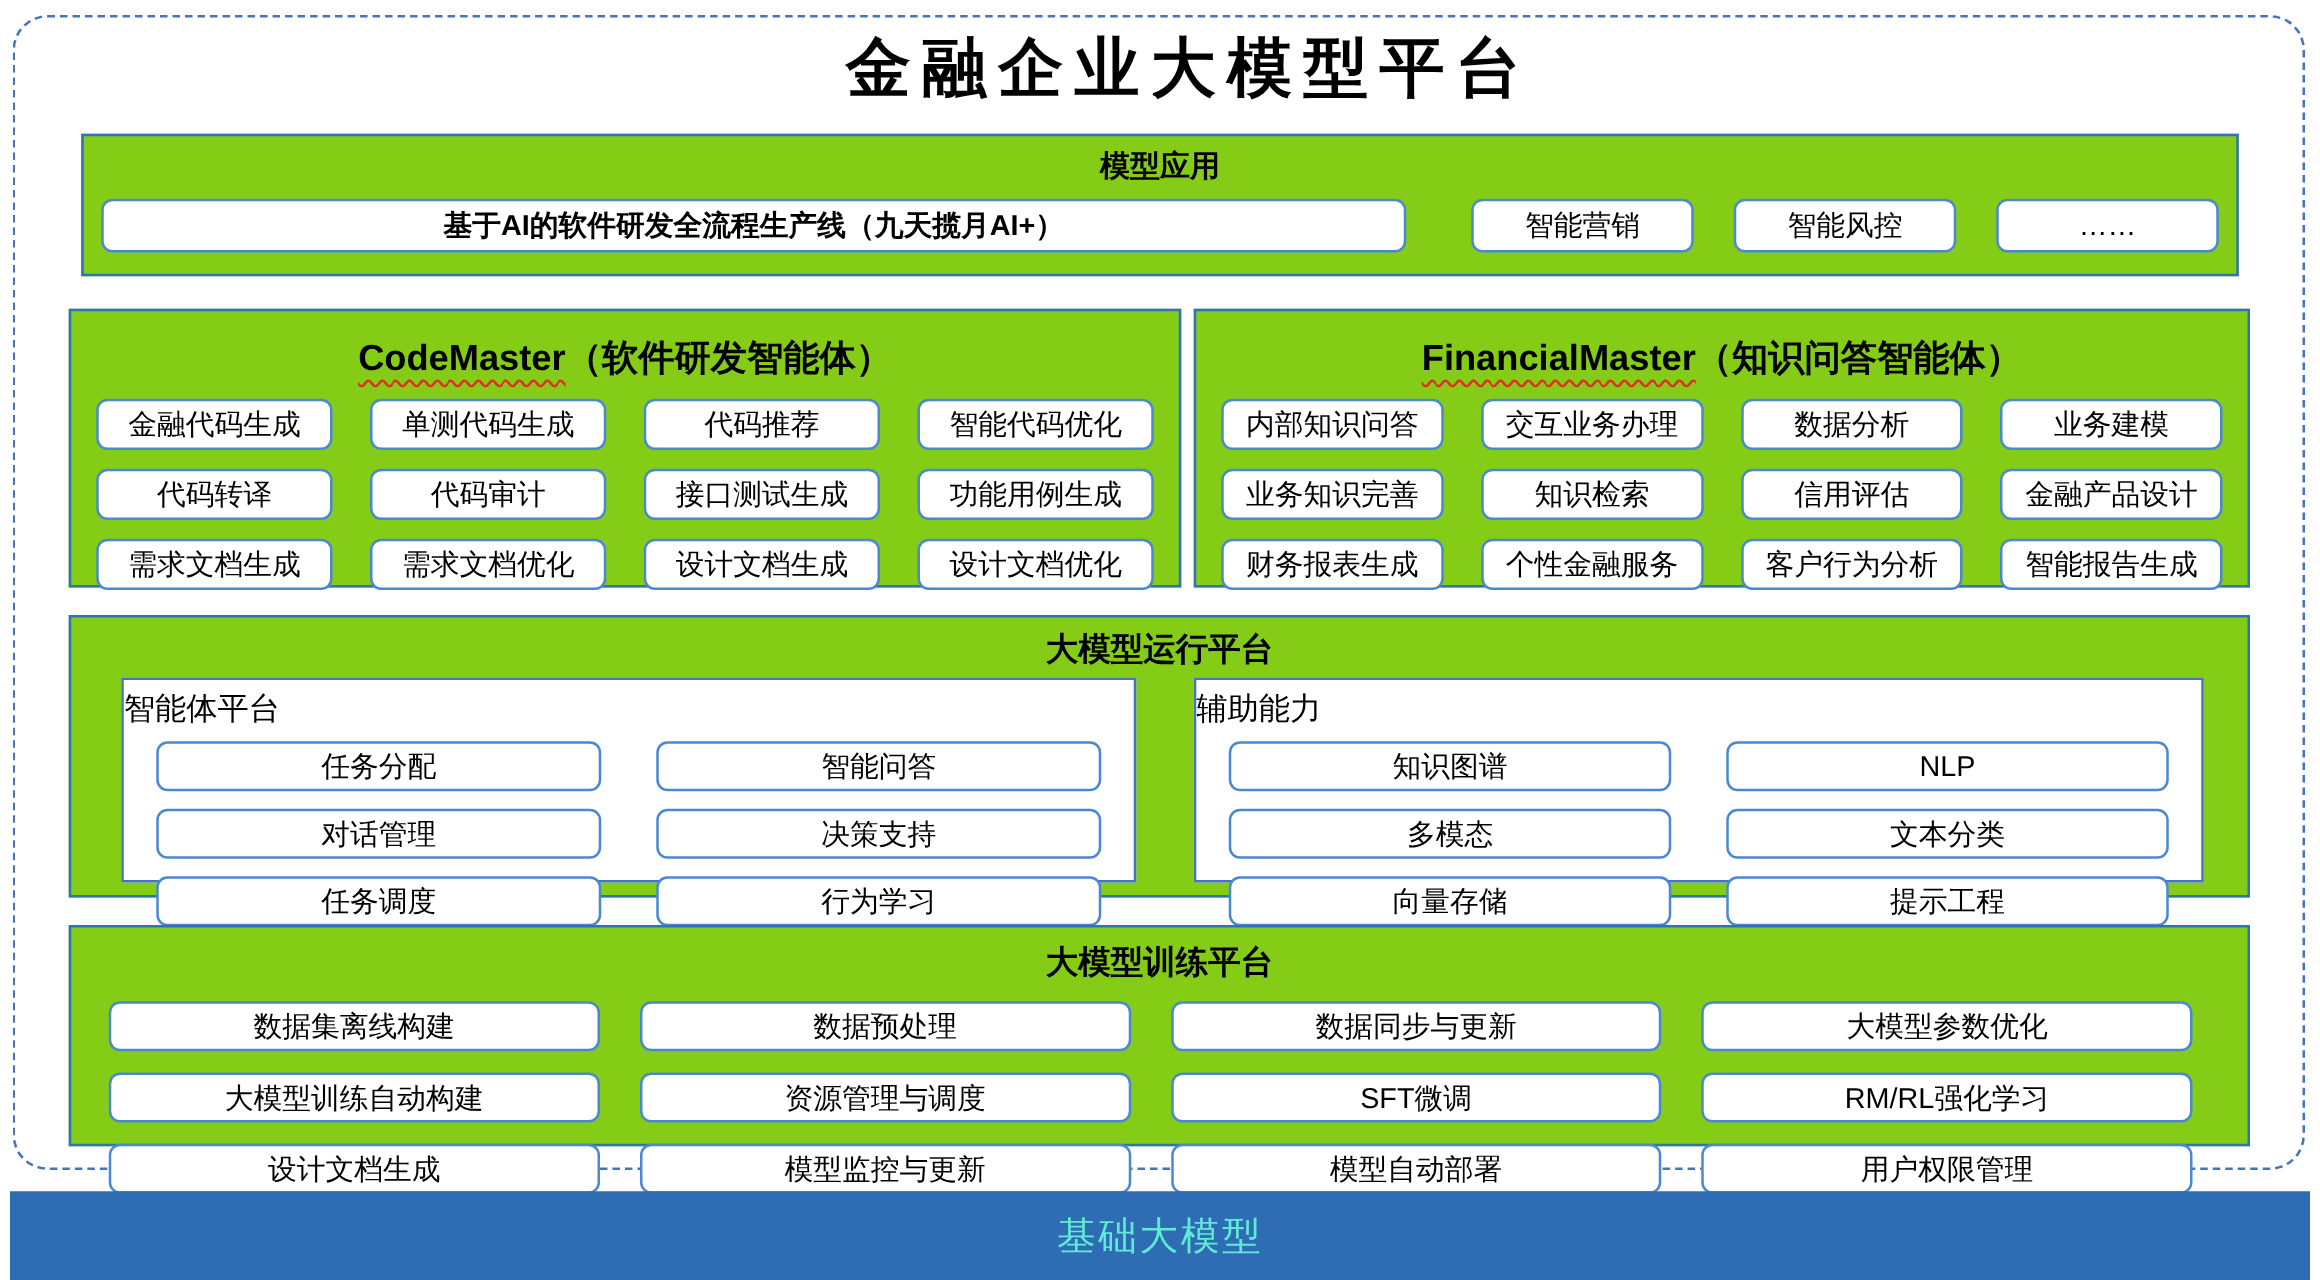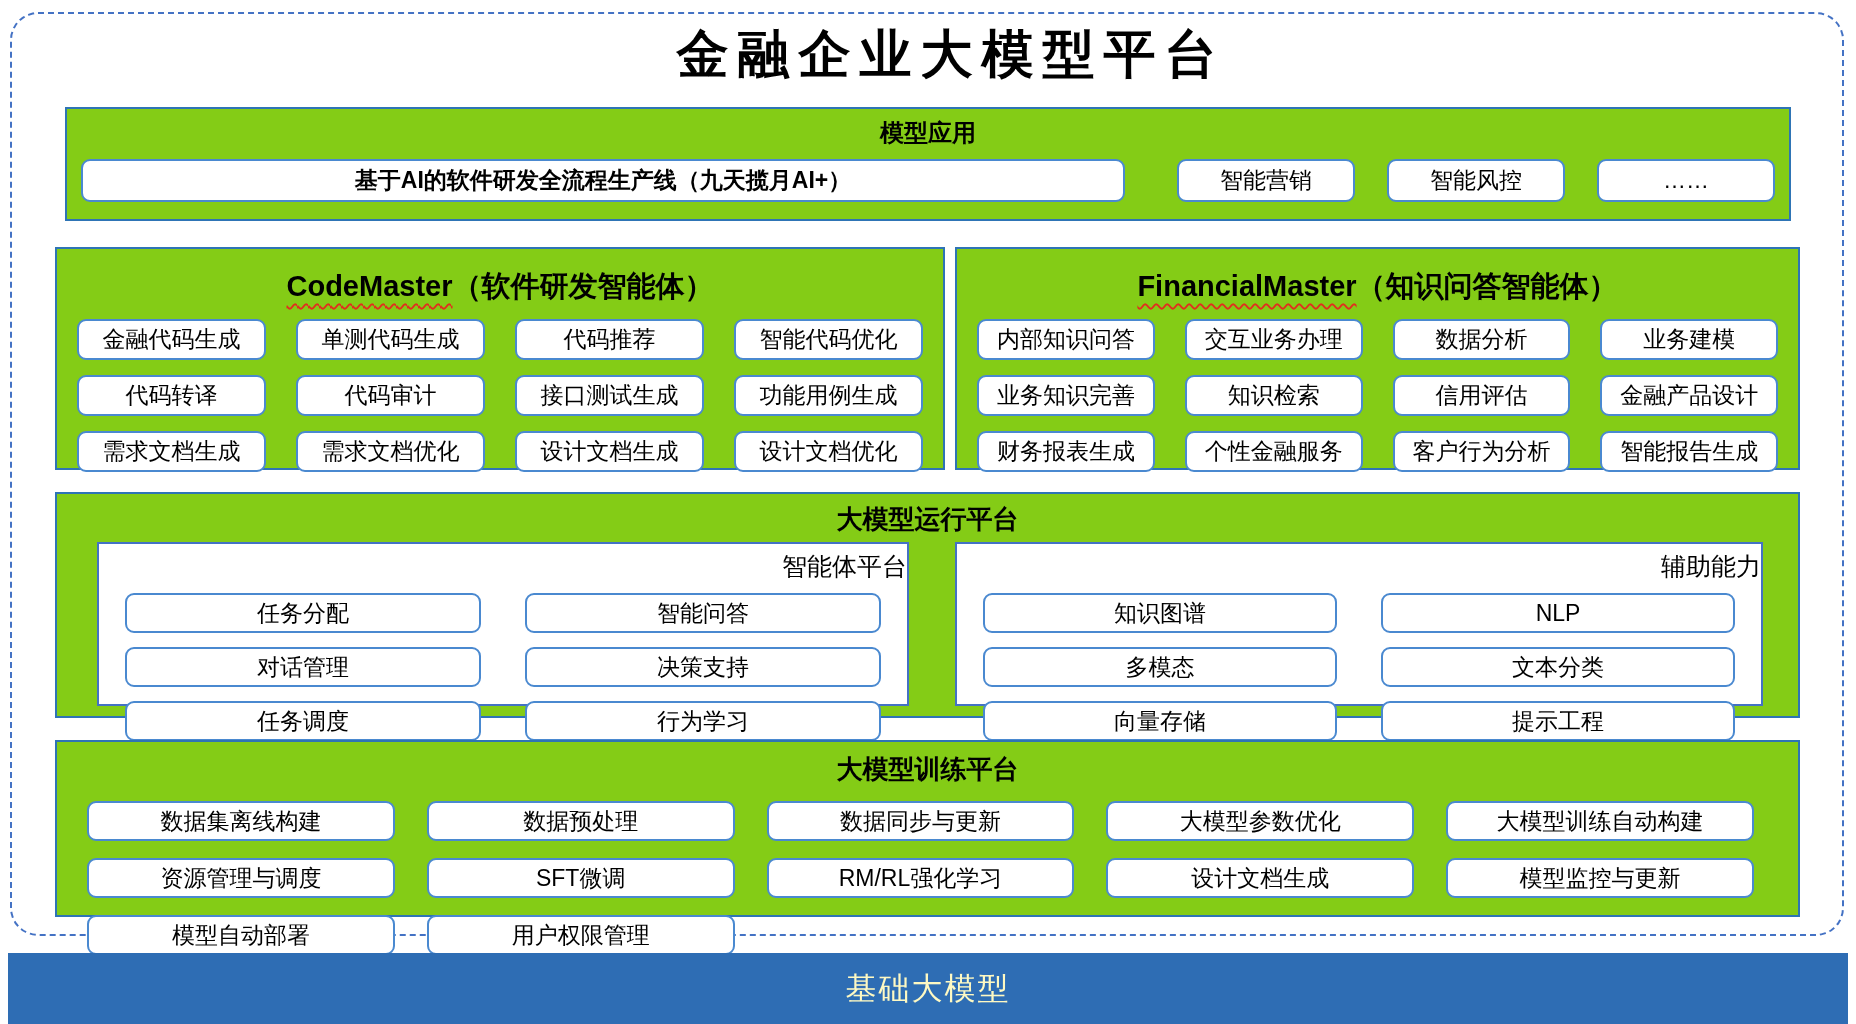--- a/index.html
+++ b/index.html
@@ -53,40 +53,40 @@
   .grid4 {
     display:grid; grid-template-columns:repeat(4,1fr);
     gap:15px 30px; padding:12px 20px 0 20px;
   }
   .grid4 .cell { height:41px; }
   
   #runtime { left:55px; top:492px; width:1745px; height:226px; }
   .sub-box { position:absolute; border:2px solid #4472C4; background:#fff; }
   #agent-sub { left:40px; top:48px; width:812px; height:164px; }
   #aux-sub   { left:898px; top:48px; width:808px; height:164px; }
-  .sub-title { text-align:right; font-size:25px; font-weight:400; padding-top:6px; }
+  .sub-title { text-align:left; font-size:25px; font-weight:400; padding-top:6px; }
   .grid4s {
     display:grid; grid-template-columns:repeat(2,1fr);
     gap:14px 44px; padding:10px 26px 0 26px;
   }
   .grid4s .cell { height:40px; }
   
   #training { left:55px; top:740px; width:1745px; height:177px; }
   #training .sec-title { font-size:26px; padding-top:10px; }
   .grid6 {
-    display:grid; grid-template-columns:repeat(5,1fr);
+    display:grid; grid-template-columns:repeat(4,1fr);
     gap:17px 32px; padding:14px 44px 0 30px;
   }
   .grid6 .cell { height:40px; }
   
   #foundation {
     position:absolute; left:8px; top:953px; width:1840px; height:71px;
     background:#2E6DB4; display:flex; align-items:center; justify-content:center;
   }
-  #foundation .label { color:#fef9c3; font-size:31px; letter-spacing:2px; }
+  #foundation .label { color:#5eead4; font-size:31px; letter-spacing:2px; }
 </style>
 </head>
 <body>
 
 <div class="outer-dashed"></div>
 
 <div class="main-title">金融企业大模型平台</div>
 
 <div class="sec" id="model-app">
   <div class="sec-title">模型应用</div>

